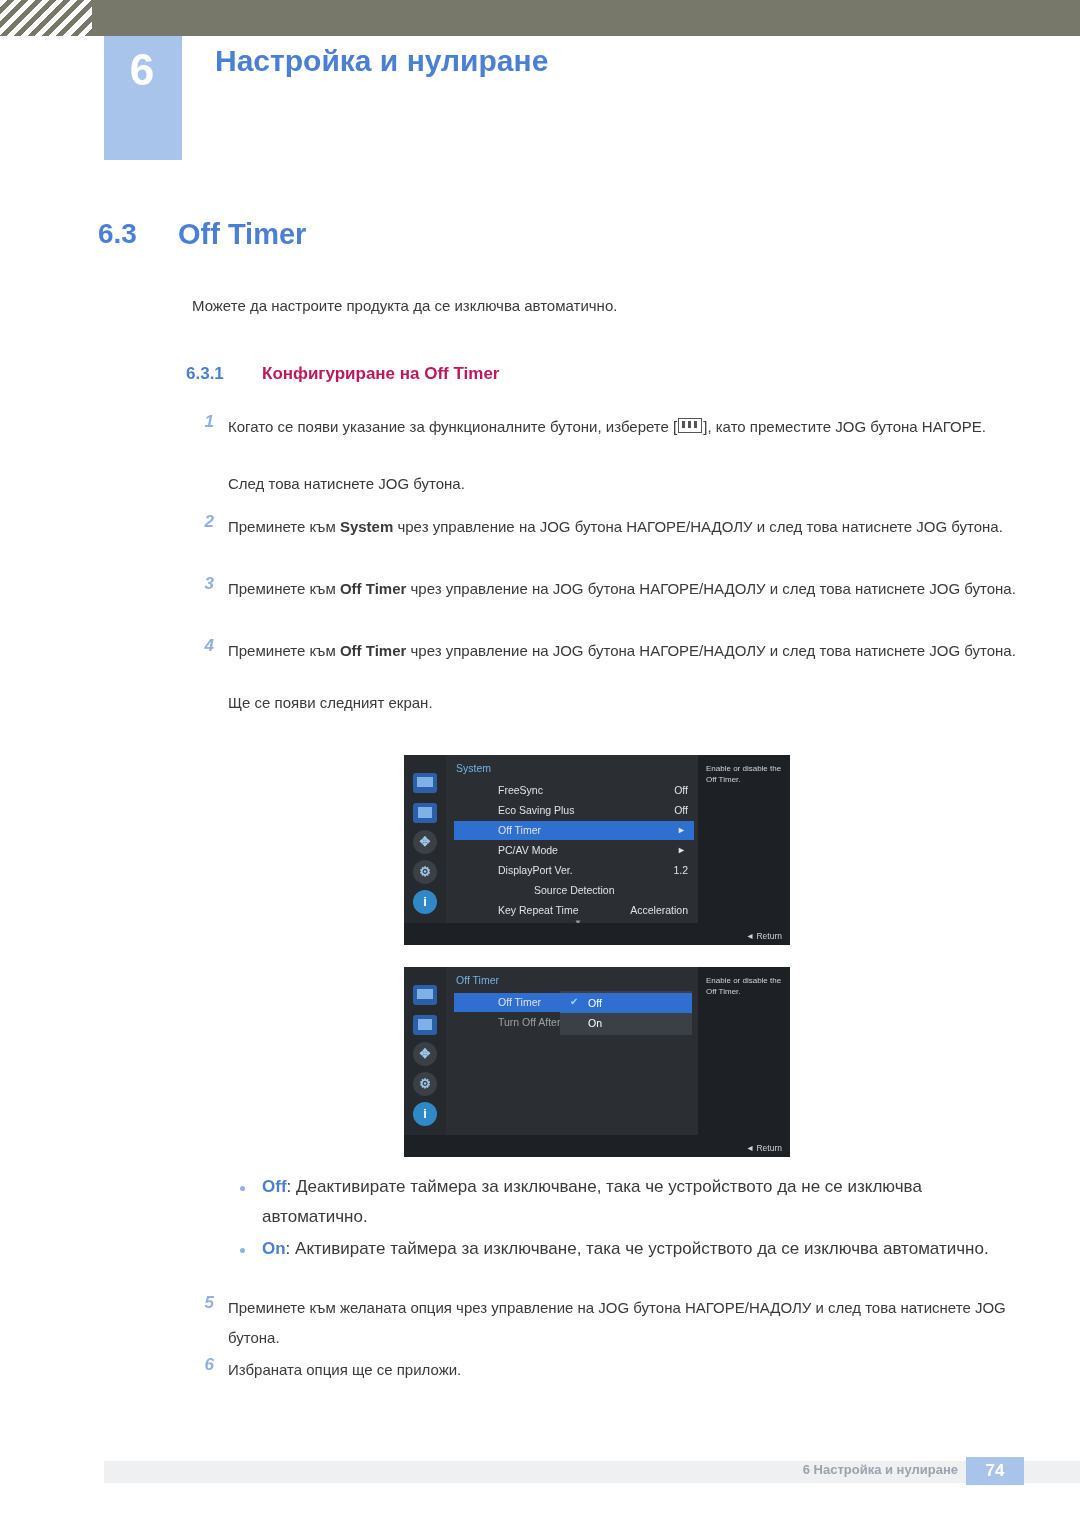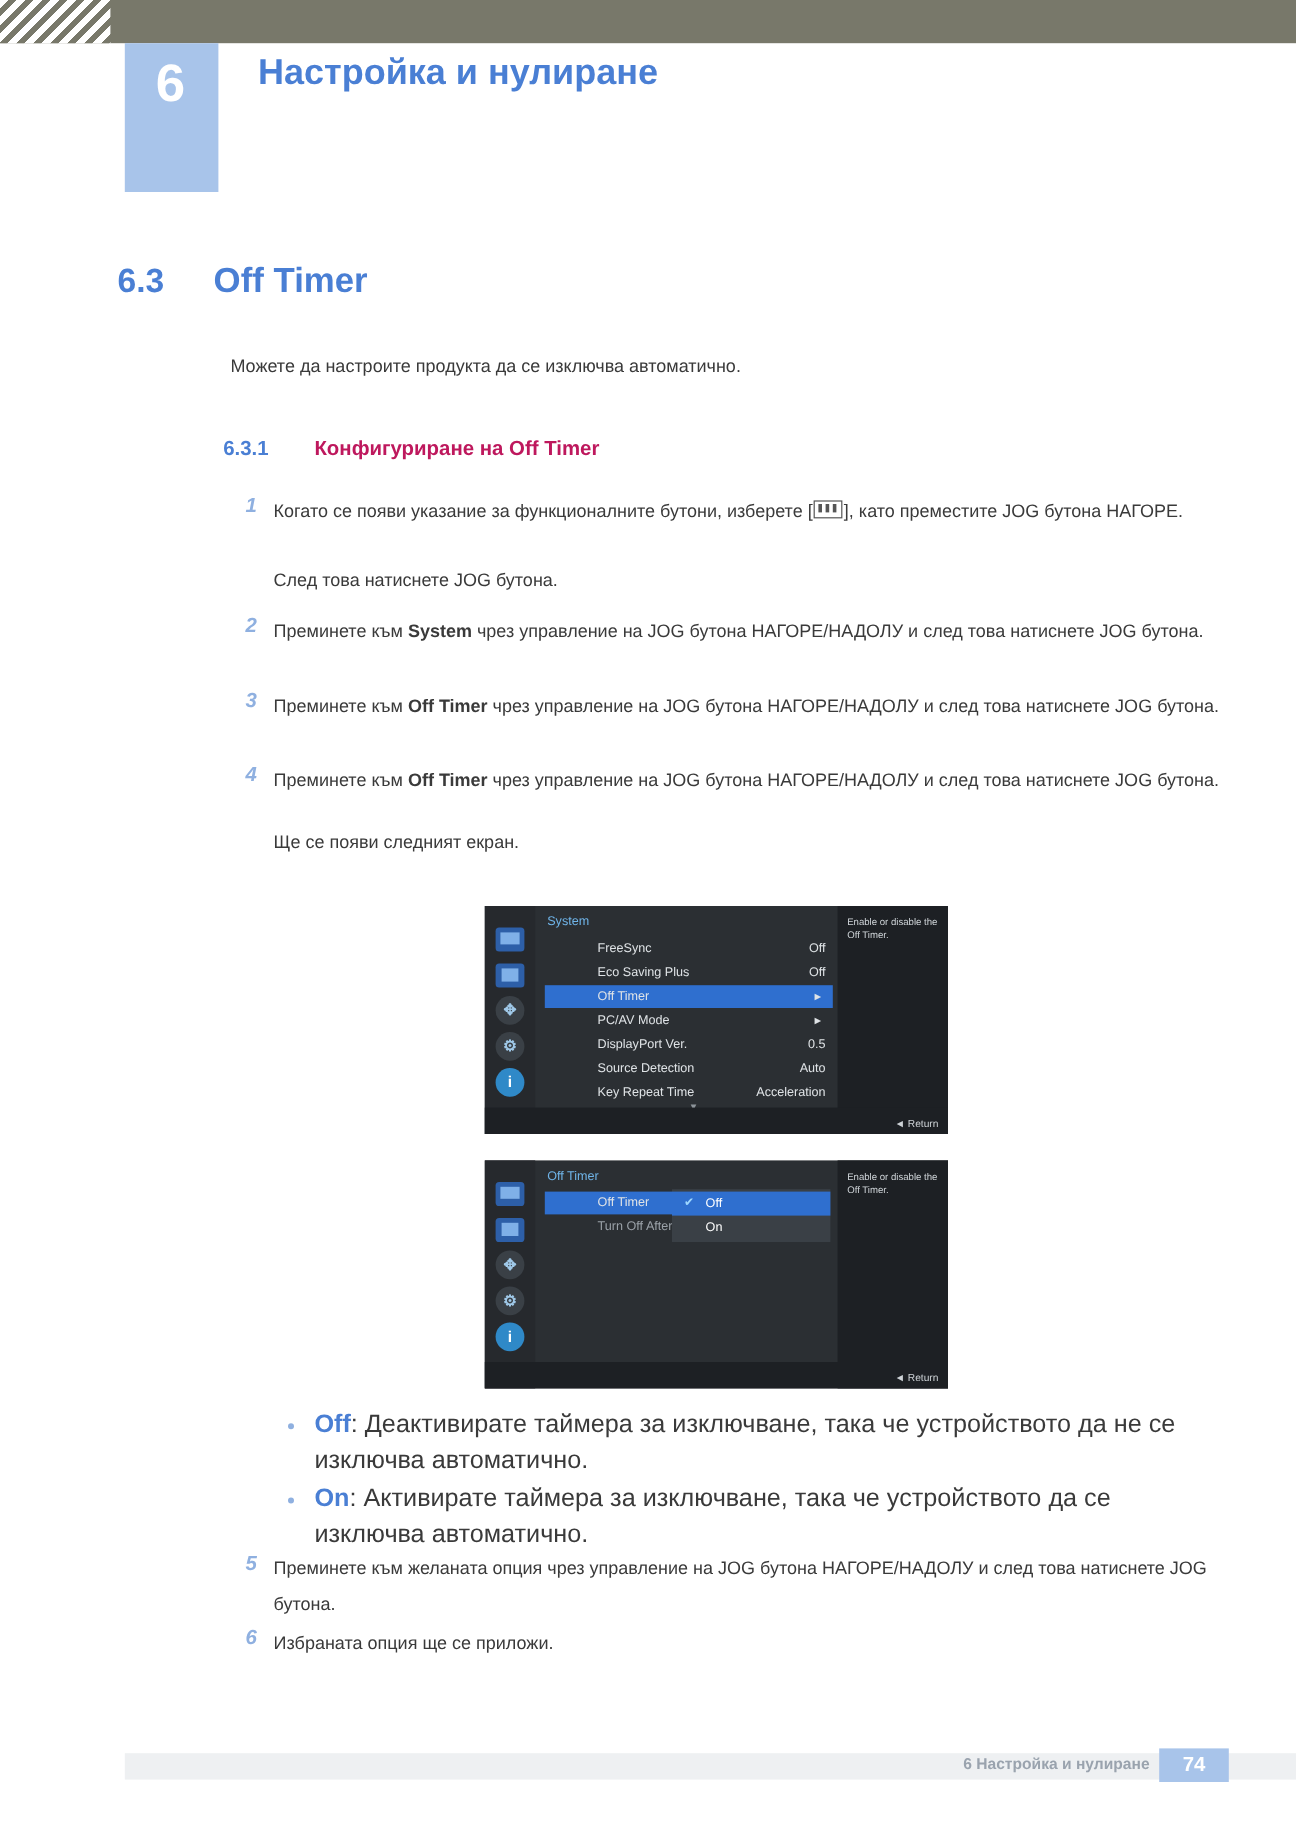--- a/index.html
+++ b/index.html
@@ -168,21 +168,21 @@
   .popup .opt.sel{background:#2f6fcf;}
   .popup .opt .t{position:absolute;left:28px;top:4px;font-size:10.5px;color:#ffffff;}
   .popup .opt .ck{position:absolute;left:10px;top:3px;font-size:10px;color:#9fd8ff;}
 
   
   .bullet-dot{
     position:absolute;width:5px;height:5px;border-radius:50%;background:#8fb0e0;
   }
   .bullet-txt{
     position:absolute;left:262px;width:760px;
-    font-size:21px;color:#3a3a3a;line-height:30px;
+    font-size:17px;color:#3a3a3a;line-height:30px;
   }
   .bullet-txt b{color:#4a7fd4;}
 
   
   .footer-bar{
     position:absolute;left:104px;bottom:44px;width:976px;height:22px;
     background:#eef0f2;
   }
   .footer-txt{
     position:absolute;right:122px;bottom:50px;
@@ -273,23 +273,23 @@
     <div class="osd-row hl" style="top:66px;">
       <span class="lbl">Off Timer</span>
       <span class="arr">►</span>
     </div>
     <div class="osd-row" style="top:86px;">
       <span class="lbl">PC/AV Mode</span>
       <span class="arr">►</span>
     </div>
     <div class="osd-row" style="top:106px;">
       <span class="lbl">DisplayPort Ver.</span>
-      <span class="val">0.5</span>
-    </div>
-    <div class="osd-row" style="top:126px;">
+      <span class="val">1.2</span>
+    </div>
+    <div class="osd-row" style="top:126px;margin-left:36px;">
       <span class="lbl">Source Detection</span>
       <span class="val">Auto</span>
     </div>
     <div class="osd-row" style="top:146px;text-align:right;">
       <span class="lbl">Key Repeat Time</span>
       <span class="val">Acceleration</span>
     </div>
     <div class="osd-scroll" style="top:163px;">▼</div>
   </div>
 

